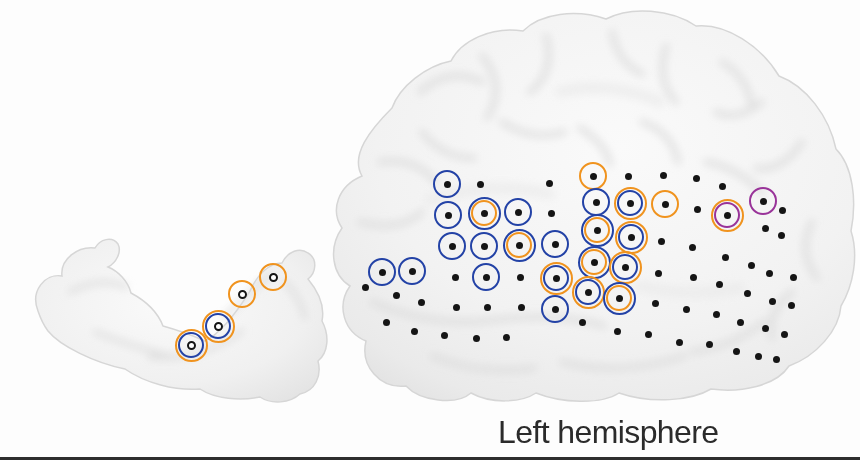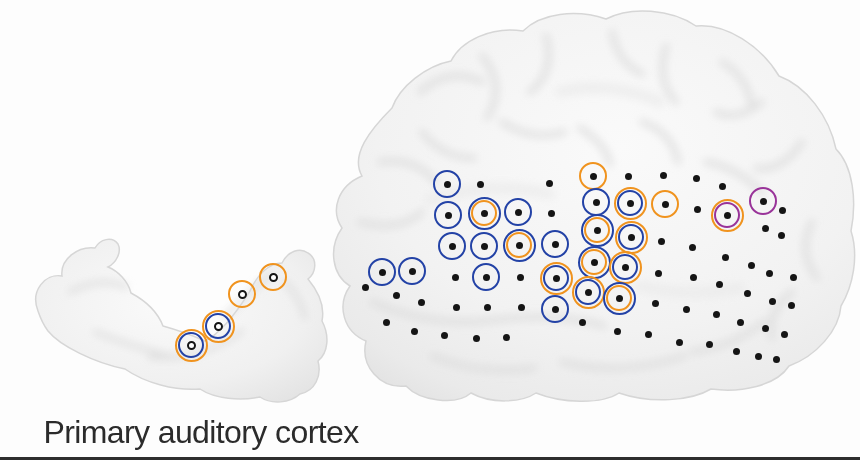--- a/index.html
+++ b/index.html
@@ -402,16 +402,16 @@
         <div class="dot-solid" style="width: 7px; height: 7px; left: -3.5px; top: -3.5px; background: rgb(21, 21, 21);"></div>
       </div>
       <div class="electrode" style="left: 758px; top: 356px;">
         <div class="dot-solid" style="width: 7px; height: 7px; left: -3.5px; top: -3.5px; background: rgb(21, 21, 21);"></div>
       </div>
       <div class="electrode" style="left: 776px; top: 359px;">
         <div class="dot-solid" style="width: 7px; height: 7px; left: -3.5px; top: -3.5px; background: rgb(21, 21, 21);"></div>
       </div>
     </div>
 
-  <div id="label-auditory" class="fig-label">Primary auditory cortex</div>
+  <div id="label-hemisphere" class="fig-label">Left hemisphere</div>
 
   <div class="bottom-edge"></div>
 </div>
 
 </body></html>

